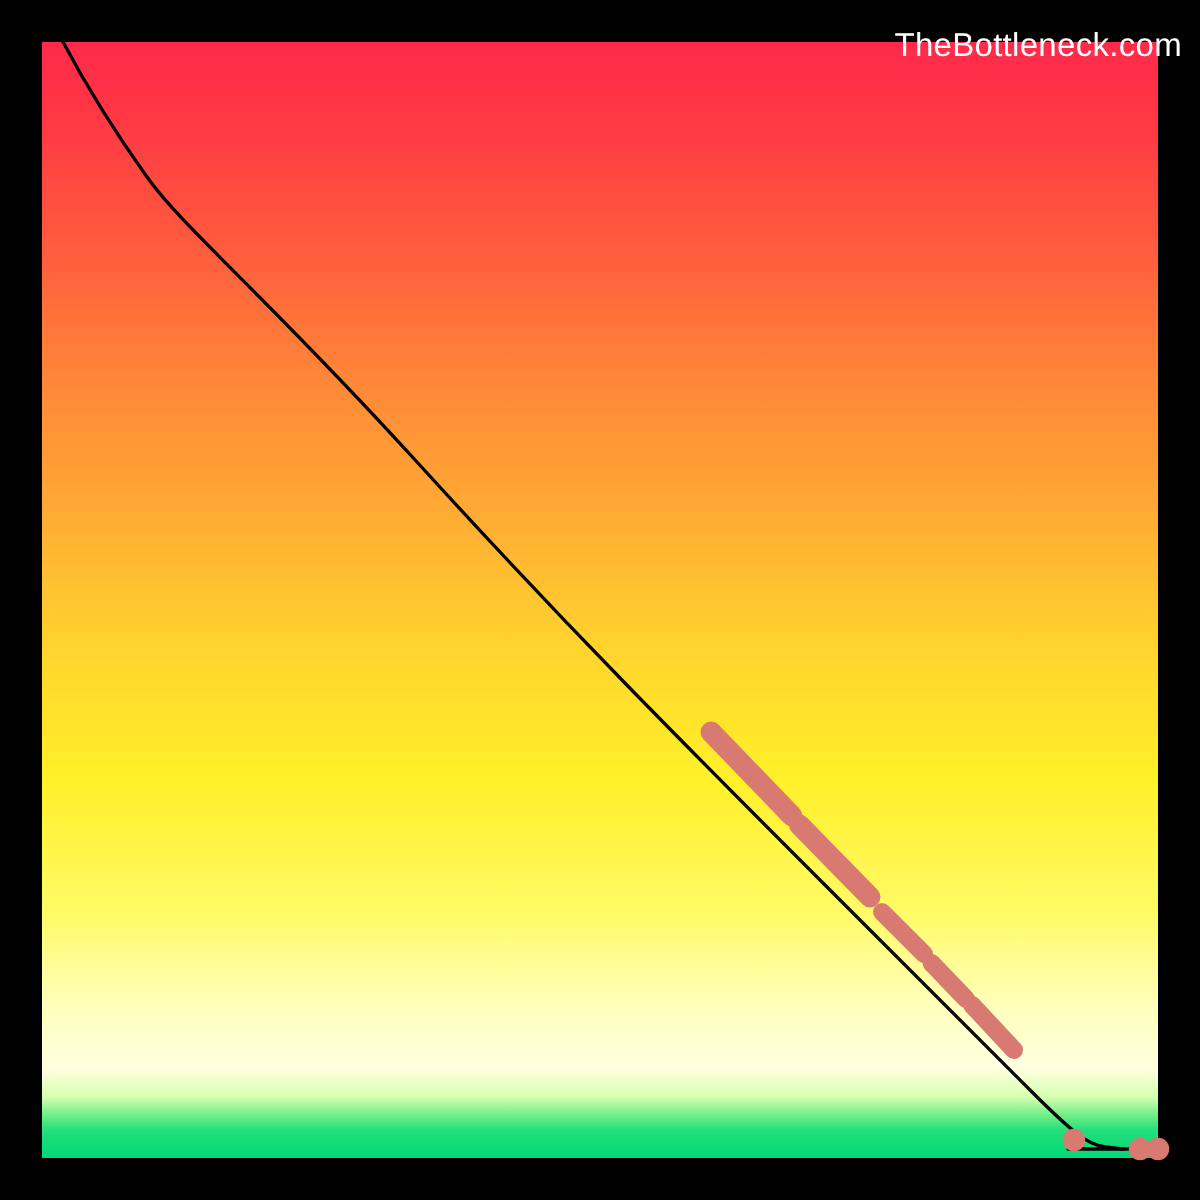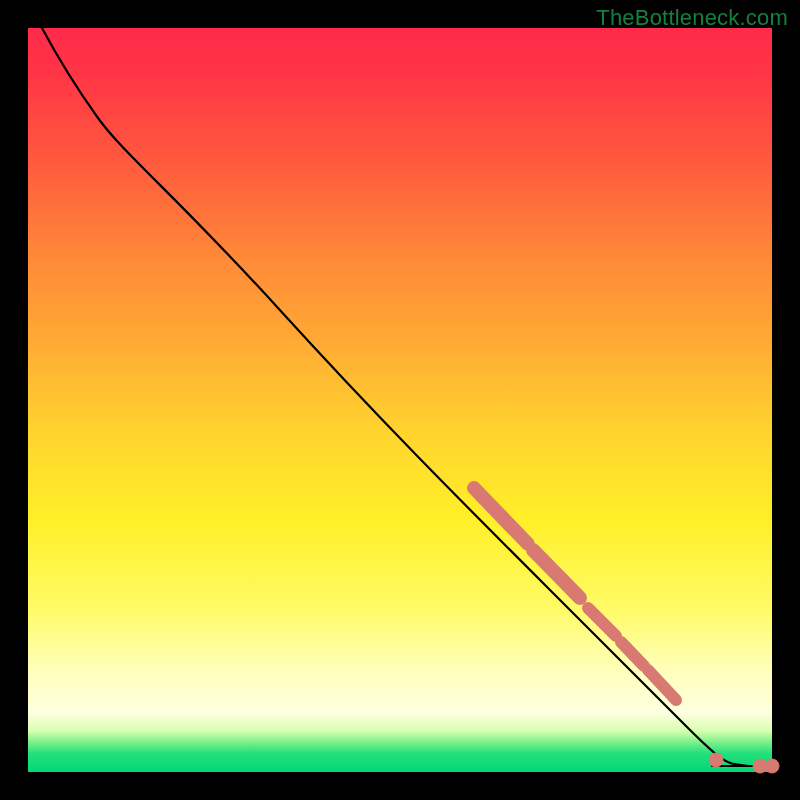--- a/index.html
+++ b/index.html
@@ -11,23 +11,23 @@
     overflow: hidden;
     font-family: Arial, Helvetica, sans-serif;
   }
   .stage {
     position: relative;
     width: 800px;
     height: 800px;
   }
   .watermark {
     position: absolute;
-    top: 5px;
+    top: 17px;
     right: 12px;
-    color: #15803d;
+    color: #ffffff;
     font-size: 22px;
     font-weight: 500;
     letter-spacing: 0.2px;
     z-index: 5;
     user-select: none;
   }
   .plot {
     position: absolute;
     left: 28px;
     top: 28px;

